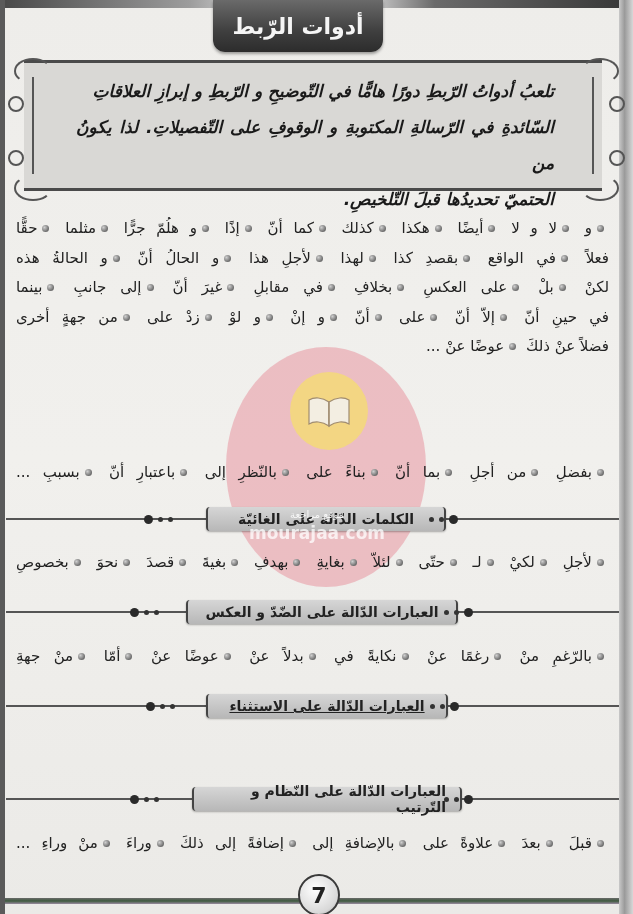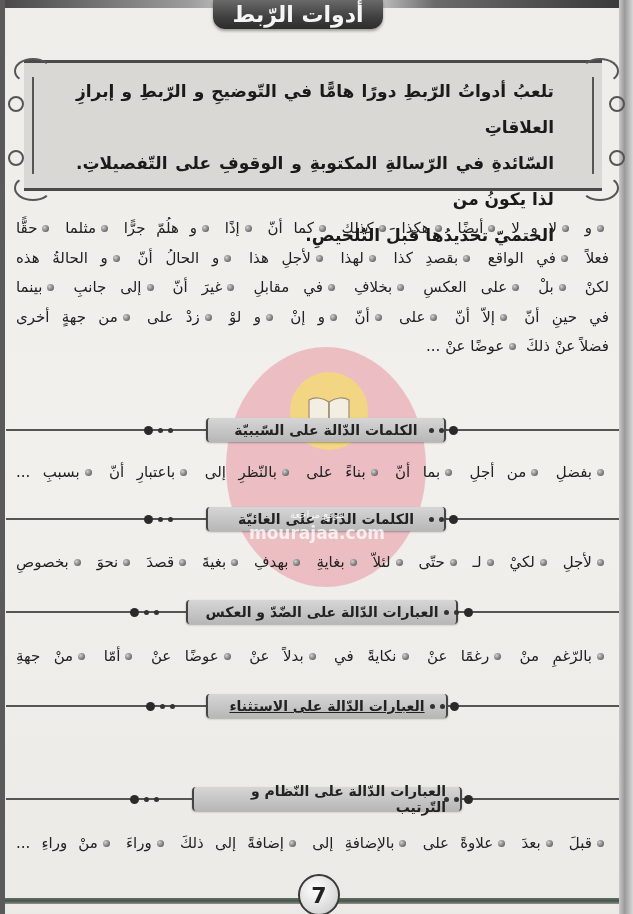--- a/index.html
+++ b/index.html
@@ -19,33 +19,34 @@
   }
   .right-edge {
     position: absolute; right: 0; top: 0; width: 14px; height: 914px;
     background: linear-gradient(90deg, #c9c9c9 0%, #9a9a9a 40%, #d8d8d8 100%);
   }
   .top-band {
     position: absolute; left: 5px; right: 14px; top: 0; height: 8px;
     background: linear-gradient(90deg, #4a4a4a 0%, #9c9c9c 30%, #d6d6d6 40%, #c9c9c9 60%, #6a6a6a 70%, #3a3a3a 100%);
   }
   .title-tab {
-    position: absolute; left: 213px; top: 0; width: 170px; height: 29px;
+    position: absolute; left: 213px; top: 0; width: 170px; height: 52px;
     background: linear-gradient(180deg, #6a6a6a 0%, #3f3f3f 60%, #2c2c2c 100%);
     border-radius: 0 0 12px 12px;
     box-shadow: 0 2px 3px rgba(0,0,0,0.35);
     display: flex; align-items: center; justify-content: center;
     color: #f5f5f5; font-size: 22px; font-weight: bold; letter-spacing: 1px;
   }
   
   .intro-frame {
     position: absolute; left: 24px; top: 60px; width: 578px; height: 125px;
     background: #d9d8d5;
     border-top: 3px solid #4a4a4a;
     border-bottom: 3px solid #4a4a4a;
+    font-style: italic;
   }
   .intro-frame::before, .intro-frame::after {
     content: ""; position: absolute; top: 14px; bottom: 14px; width: 2px; background: #555;
   }
   .intro-frame::before { left: 8px; }
   .intro-frame::after { right: 8px; }
   .ornament {
     position: absolute; width: 34px; height: 22px;
     border: 2px solid #555; border-radius: 50%;
     background: transparent;
@@ -218,34 +219,20 @@
 
   <div class="wm-outer"></div>
   <div class="wm-inner">
     <svg width="46" height="34" viewBox="0 0 46 34">
       <path d="M23 8 C16 3 8 3 3 6 L3 30 C8 27 16 27 23 32 Z" fill="#f3eee2" stroke="#a08c70" stroke-width="1.2"></path>
       <path d="M23 8 C30 3 38 3 43 6 L43 30 C38 27 30 27 23 32 Z" fill="#f3eee2" stroke="#a08c70" stroke-width="1.2"></path>
       <line x1="23" y1="8" x2="23" y2="32" stroke="#a08c70" stroke-width="1"></line>
     </svg>
   </div>
 
-  <div class="section-header" style="top:418px;">
-    <div class="rule"></div>
-    <div class="dots-left" style="left:138px;">
-        <span class="dot"></span>
-        <span class="dot"></span>
-        <span class="dot big"></span>
-      </div>
-    <div class="label-box" style="left:200px; width:208px;">الكلمات الدّالة على السّببيّة</div>
-    <div class="dots-right" style="left:423px;">
-        <span class="dot big"></span>
-        <span class="dot"></span>
-        <span class="dot"></span>
-      </div>
-  </div>
   <div class="section-words" style="top:461px;">
     <span class="bullet"></span><span>بفضلِ</span>
     <span class="bullet"></span><span>من أجلِ</span>
     <span class="bullet"></span><span>بما أنّ</span>
     <span class="bullet"></span><span>بناءً على</span>
     <span class="bullet"></span><span>بالنّظرِ إلى</span>
     <span class="bullet"></span><span>باعتبارِ أنّ</span>
     <span class="bullet"></span><span>بسببِ ...</span>
   </div>
 

